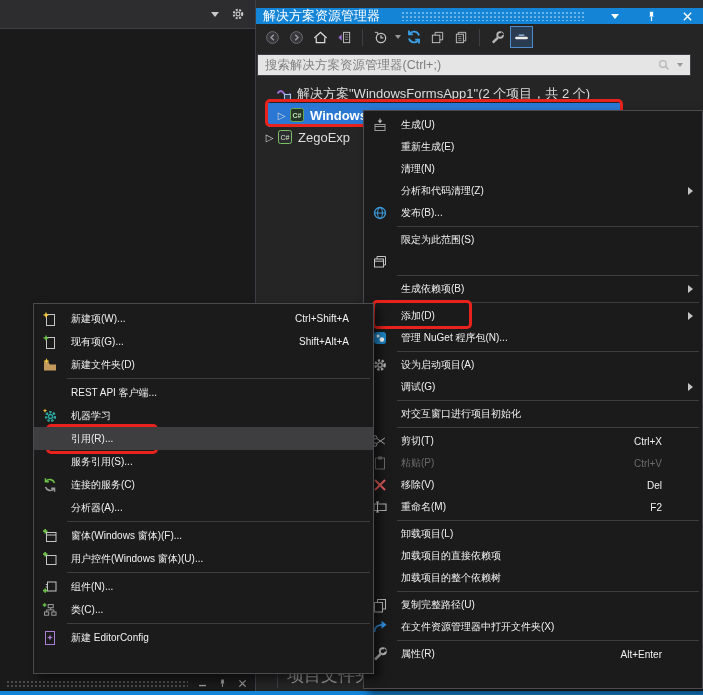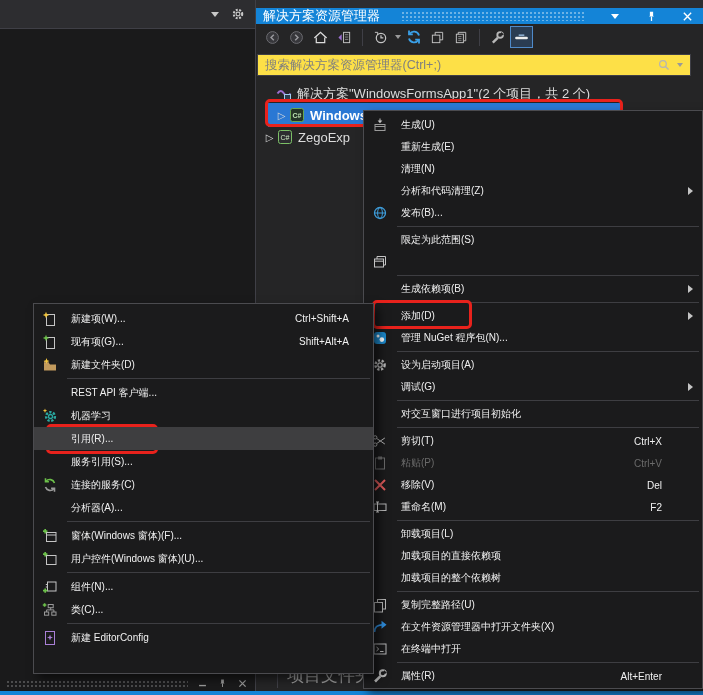--- a/index.html
+++ b/index.html
@@ -21,21 +21,21 @@
 .titledots{flex:1;height:10px;background-image:radial-gradient(circle,rgba(255,255,255,.38) 1px,transparent 1.1px);background-size:4px 4px;margin:0 3px}
 .tb-win-btn{width:18px;height:18px;display:flex;align-items:center;justify-content:center}
 .caret-down-w{width:0;height:0;border-left:4.5px solid transparent;border-right:4.5px solid transparent;border-top:5px solid #fff}
 
 #se-toolbar{height:26px;display:flex;align-items:center;padding:0 5px;gap:1px;background:#252526}
 .tbtn{width:23px;height:22px;display:flex;align-items:center;justify-content:center;border:1px solid transparent}
 .tbtn.active{border:1px solid #4f8ac9;background:#2a3c52}
 .tsep{width:1px;height:17px;background:#3f3f46;margin:0 5px}
 .caret-sm{width:0;height:0;border-left:3.5px solid transparent;border-right:3.5px solid transparent;border-top:4px solid #9a9a9a;margin-left:2px}
 
-#search-box{height:22px;margin:4px 12px 0 1px;border:1px solid #3f3f46;background:#fde047;display:flex;align-items:center;padding:0 7px;gap:4px}
+#search-box{height:22px;margin:4px 12px 0 1px;border:1px solid #3f3f46;background:#e5e5e5;display:flex;align-items:center;padding:0 7px;gap:4px}
 #search-placeholder{color:#7f7f7f;font-size:12.5px;flex:1;white-space:nowrap;overflow:hidden}
 
 .trow{position:absolute;display:flex;align-items:center;font-size:13px;color:#dcdcdc;white-space:nowrap}
 .expander{width:15px;color:#d8d8d8;font-size:10px;text-align:center;flex:none}
 .expander::before{content:"▷"}
 .ticon{width:17px;height:16px;margin-right:4px;flex:none}
 #row-solution{left:20px;top:84px;height:19px}
 #row-proj-selected{left:12px;top:103px;height:24px;width:354px;background:#2a78d4;color:#fff;font-weight:bold;padding-left:6px}
 #row-proj2{left:6px;top:127px;height:20px}
 #bottom-tab{position:absolute;left:21px;top:663px;height:25px;display:flex;align-items:center;padding:0 9px;color:#9a9a9a;font-size:17px;border-left:1px solid #3f3f46;white-space:nowrap}
@@ -392,30 +392,20 @@
     </div>
     <div class="mi">
       <span class="ic">
         <svg width="16" height="16" viewBox="0 0 16 16">
           <path d="M2.5 13C2.5 7.2 7 5.8 10 5.8" fill="none" stroke="#2f8fe0" stroke-width="1.8"></path>
           <path d="M9.5 1.8L14.5 5.8L9.5 9.8z" fill="#2f8fe0"></path>
         </svg>
       </span>
       <span class="lbl">在文件资源管理器中打开文件夹(X)</span>
     </div>
-    <div class="mi">
-      <span class="ic">
-        <svg width="16" height="16" viewBox="0 0 16 16">
-          <rect x="2" y="3" width="12" height="10" fill="none" stroke="#b8b8b8"></rect>
-          <path d="M4.5 6l2.2 2L4.5 10" fill="none" stroke="#b8b8b8"></path>
-          <path d="M8 10.5h3.5" stroke="#b8b8b8"></path>
-        </svg>
-      </span>
-      <span class="lbl">在终端中打开</span>
-    </div>
     <div class="msep"></div>
     <div class="mi">
       <span class="ic">
         <svg width="16" height="16" viewBox="0 0 16 16">
           <path d="M3 13.5L8.2 8.3" stroke="#b8b8b8" stroke-width="2.6"></path>
           <circle cx="10.8" cy="5.2" r="3" fill="none" stroke="#b8b8b8" stroke-width="2"></circle>
           <path d="M12.3 2.2l2.5 2.5-2 1.2-1.7-1.7z" fill="#1b1b1c"></path>
         </svg>
       </span>
       <span class="lbl">属性(R)</span>

